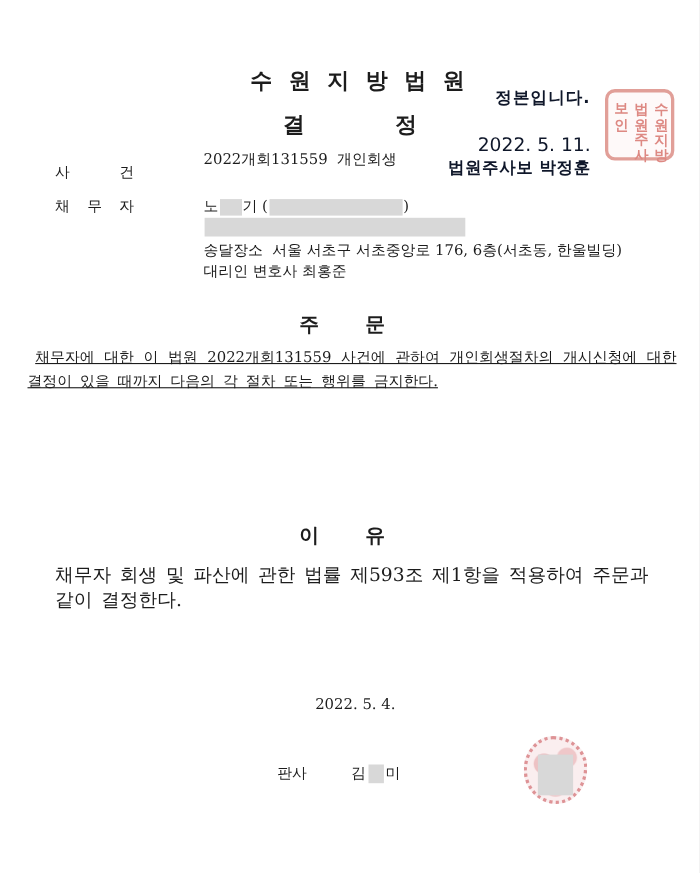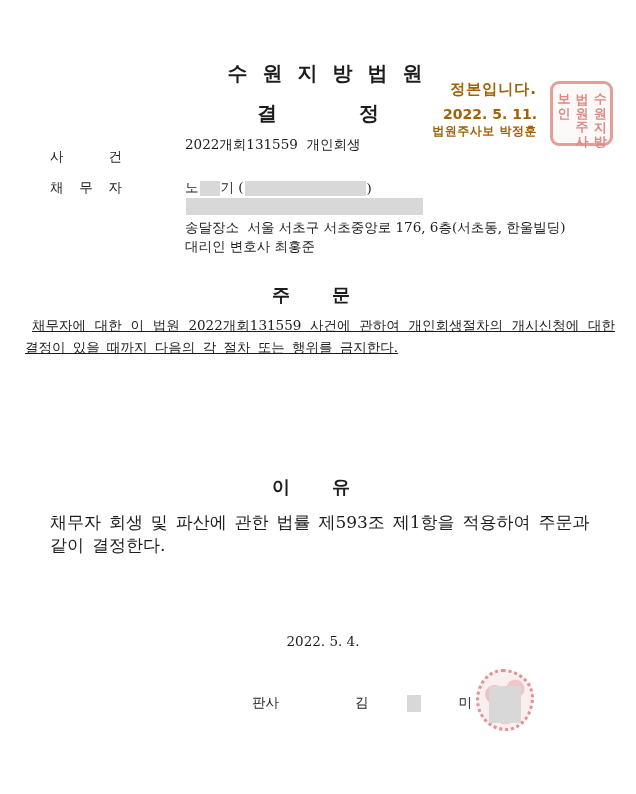--- a/index.html
+++ b/index.html
@@ -31,25 +31,25 @@
     left:0;right:0;
     display:flex;justify-content:center;gap:42px;
     font-family:"DejaVu Sans","Liberation Sans",sans-serif;
     font-weight:bold;font-size:18px;
     transform:translateX(-7px);
   }
   .order-header{top:283px;}
   .reason-header{top:475px;}
 
   
-  .cert{right:99px;top:80px;text-align:right;color:#a16207;
+  .cert{right:99px;top:80px;text-align:right;color:#0f172a;
         font-family:"DejaVu Sans","Liberation Sans",sans-serif;}
   .cert .cert-label{font-size:15px;font-weight:bold;letter-spacing:1px;}
-  .cert .cert-date{font-size:14px;font-weight:bold;margin-top:7px;}
-  .cert .cert-officer{font-size:12px;font-weight:bold;margin-top:1px;letter-spacing:.5px;}
+  .cert .cert-date{font-size:17px;font-weight:normal;margin-top:23px;}
+  .cert .cert-officer{font-size:15px;font-weight:bold;margin-top:1px;letter-spacing:.5px;}
 
   .seal-top{
     left:550px;top:81px;width:63px;height:65px;
     box-sizing:border-box;
     border:3px solid #e09a93;border-radius:9px;
     background:rgba(240,170,165,0.07);
     display:flex;align-items:center;justify-content:center;
     writing-mode:vertical-rl;
     font-family:"DejaVu Sans","Liberation Sans",sans-serif;
     font-size:13px;font-weight:bold;line-height:1.4;
@@ -84,21 +84,21 @@
   .order-list{left:25px;width:587px;top:372px;font-size:13.5px;line-height:20.5px;}
   .order-item{
     padding-left:52px;text-indent:-30px;
     text-align:justify;word-spacing:3px;
   }
   .order-item .item-no{margin-right:4px;}
   .reason-text{left:50px;width:562px;top:511px;font-size:17px;word-spacing:2.5px;}
 
   
   .decision-date{left:0;right:0;top:633px;text-align:center;font-size:13.5px;transform:translateX(5px);}
-  .judge-row{left:252px;top:694px;display:flex;align-items:center;font-size:13.5px;gap:36px;}
+  .judge-row{left:252px;top:694px;display:flex;align-items:center;font-size:13.5px;}
   .judge-name{margin-left:40px;}
 
   .seal-bottom{
     left:476px;top:669px;width:58px;height:62px;
     box-sizing:border-box;
     border:3px dotted rgba(198,72,78,0.55);
     border-radius:46% 54% 48% 52%/50% 46% 54% 50%;
     background:
       radial-gradient(circle at 30% 40%, rgba(205,80,85,0.28) 0 18%, transparent 20%),
       radial-gradient(circle at 70% 30%, rgba(205,80,85,0.25) 0 16%, transparent 18%),

